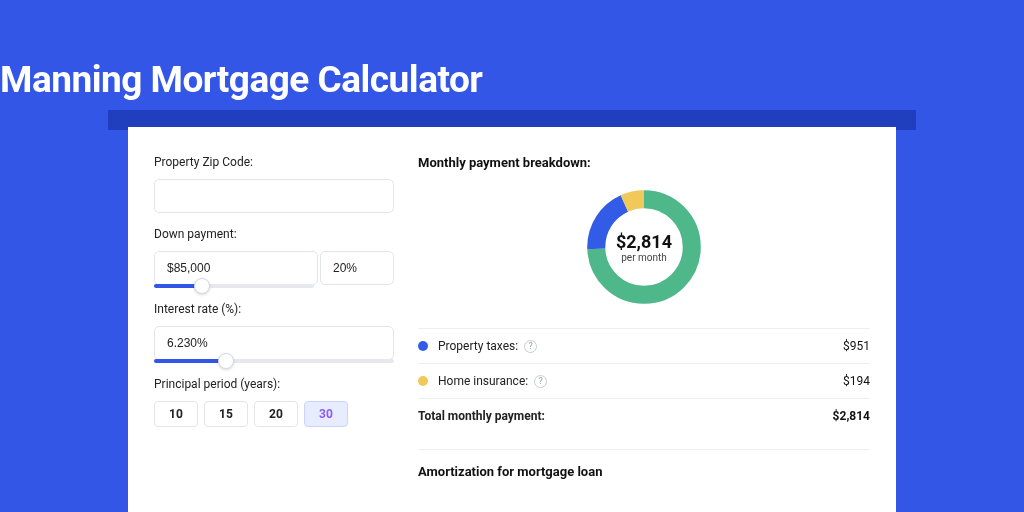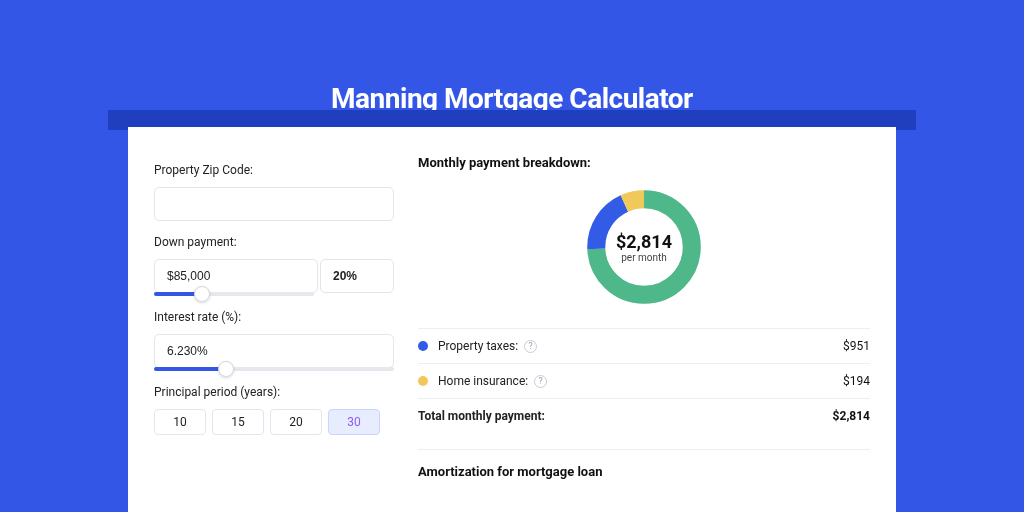--- a/index.html
+++ b/index.html
@@ -1,54 +1,54 @@
 <!DOCTYPE html>
 <html><head>
 <meta charset="utf-8">
 <style>
   * { box-sizing: border-box; margin: 0; padding: 0; }
   html, body { width: 1024px; height: 512px; overflow: hidden; font-family: -apple-system, BlinkMacSystemFont, "Segoe UI", Roboto, Arial, sans-serif; }
   body { background: #3356e6; }
   .stage { position: relative; width: 1024px; height: 512px; }
-  .title { position: absolute; top: 58px; left: 0; width: 100%; text-align: center; color: #fff; font-size: 28px; font-weight: 700; letter-spacing: -0.5px; margin-top: 24px; }
+  .title { position: absolute; top: 58px; left: 0; width: 100%; color: #fff; font-size: 37px; font-weight: 700; letter-spacing: -0.5px; }
   .ribbon { position: absolute; top: 110px; left: 108px; width: 808px; height: 20px; background: #1f3fbf; }
   .card {
     position: absolute; top: 127px; left: 128px; width: 768px; height: 430px;
     background: #fff; padding: 28px 26px 0 26px;
     display: flex; gap: 24px;
   }
   .col-left { width: 240px; flex: 0 0 240px; }
   .col-right { flex: 1; min-width: 0; }
 
   .lbl { font-size: 12px; color: #222; margin-bottom: 10px; display: block; }
   .field {
     width: 100%; height: 34px; border: 1px solid #e2e5ea; border-radius: 5px;
     padding: 0 12px; font-size: 12px; color: #222; background:#fff;
   }
-  .group { margin-bottom: 14px; position: relative; margin-top: 8px; }
+  .group { margin-bottom: 14px; position: relative; }
 
   .slider-track {
     position: relative; height: 4px; background: #e6e8ee; border-radius: 2px;
     margin-top: -1px;
   }
   .slider-fill { position: absolute; left: 0; top: 0; height: 4px; background: #3356e6; border-radius: 2px; }
   .slider-thumb {
     position: absolute; top: 50%; width: 16px; height: 16px; background: #fff;
     border: 1px solid #d5d9e2; border-radius: 50%;
     transform: translate(-50%, -50%); box-shadow: 0 1px 3px rgba(0,0,0,0.15);
   }
 
   .row-2 { display: flex; gap: 2px; }
   .row-2 .field:first-child { flex: 1; }
-  .row-2 .field:last-child { width: 74px; flex: 0 0 74px; font-weight: bold; }
+  .row-2 .field:last-child { width: 74px; flex: 0 0 74px; }
 
   .term-row { display: flex; gap: 6px; }
   .term-btn {
-    width: 52px; height: 26px; border: 1px solid #e2e5ea; border-radius: 4px;
-    background: #fff; font-size: 12px; font-weight: 400; color: #222;
+    width: 44px; height: 26px; border: 1px solid #e2e5ea; border-radius: 4px;
+    background: #fff; font-size: 12px; font-weight: 700; color: #222;
     display: flex; align-items: center; justify-content: center; cursor: pointer;
   }
   .term-btn.active { background: #e7ecff; border-color: #c9d5ff; color: #8b5cf6; }
 
   .panel-title { font-size: 13px; font-weight: 700; color: #111; margin-bottom: 10px; }
 
   .donut-wrap { display: flex; justify-content: center; padding: 4px 0 18px; }
   .donut { position: relative; width: 126px; height: 126px; }
   .donut svg { width: 126px; height: 126px; transform: rotate(-90deg); }
   .donut .center {

